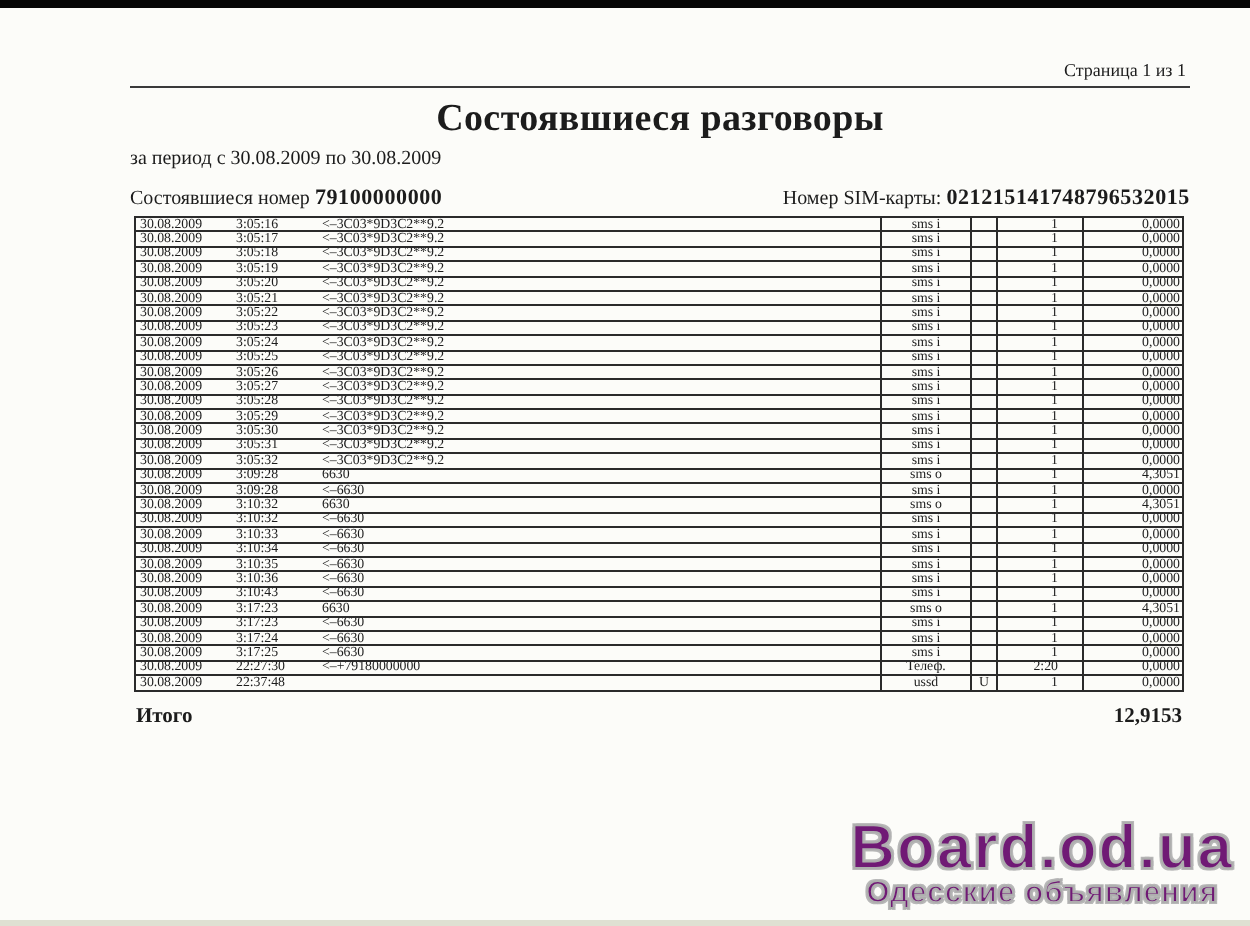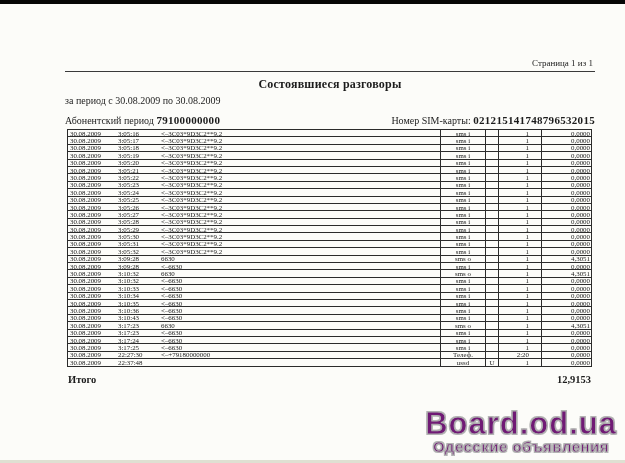--- a/index.html
+++ b/index.html
@@ -3,24 +3,24 @@
 <meta charset="utf-8">
 <style>
   html,body{margin:0;padding:0;}
   .page{
     position:relative;width:625px;height:463px;
     background:#fcfcf9;overflow:hidden;
     font-family:"Liberation Serif", serif;color:#1c1c1c;
   }
   .topbar{position:absolute;top:0;left:0;width:625px;height:4px;background:#060606;}
   .bottomstrip{position:absolute;bottom:0;left:0;width:625px;height:3px;background:#dfe0d2;}
-  .content{position:absolute;left:65px;top:30px;width:530px;margin-top:28px;}
+  .content{position:absolute;left:65px;top:30px;width:530px;}
   .page-number{text-align:right;font-size:9px;line-height:11px;padding-right:2px;}
   .divider{border-bottom:1.5px solid #3a3a3a;margin-top:2px;}
-  .title{text-align:center;font-size:12px;font-weight:bold;margin-top:5px;letter-spacing:.2px;}
+  .title{text-align:center;font-size:19px;font-weight:bold;margin-top:5px;letter-spacing:.2px;}
   .period{text-align:left;font-size:10px;margin-top:3px;}
   .numbers-row{display:flex;justify-content:space-between;align-items:baseline;margin-top:8px;font-size:10px;}
   .numbers-row b{font-size:11px;letter-spacing:.3px;}
   .grid{display:grid;grid-template-columns:48px 42px 85px 97px 100px 45px 13px 43px 52px;width:525px;margin-left:2px;box-sizing:border-box;}
   .thead{border:1px solid #222;margin-top:3px;}
   .th{
     font-size:7.5px;font-weight:bold;text-align:center;line-height:1.15;
     padding:2px 1px;border-right:1px solid #222;white-space:pre-line;
     display:flex;align-items:flex-start;justify-content:center;
   }
@@ -56,21 +56,21 @@
 
   <div class="content">
     <div class="page-number">Страница 1 из 1</div>
     <div class="divider"></div>
 
     <div class="title">Состоявшиеся разговоры</div>
     <div class="period">за период с 30.08.2009 по 30.08.2009</div>
 
     <div class="numbers-row">
       <div>
-        <span>Абонентский период</span>
+        <span>Состоявшиеся номер</span>
         <b>79100000000</b>
       </div>
       <div>
         <span>Номер SIM-карты:</span>
         <b>021215141748796532015</b>
       </div>
     </div>
 
 
     <div class="tbody">

